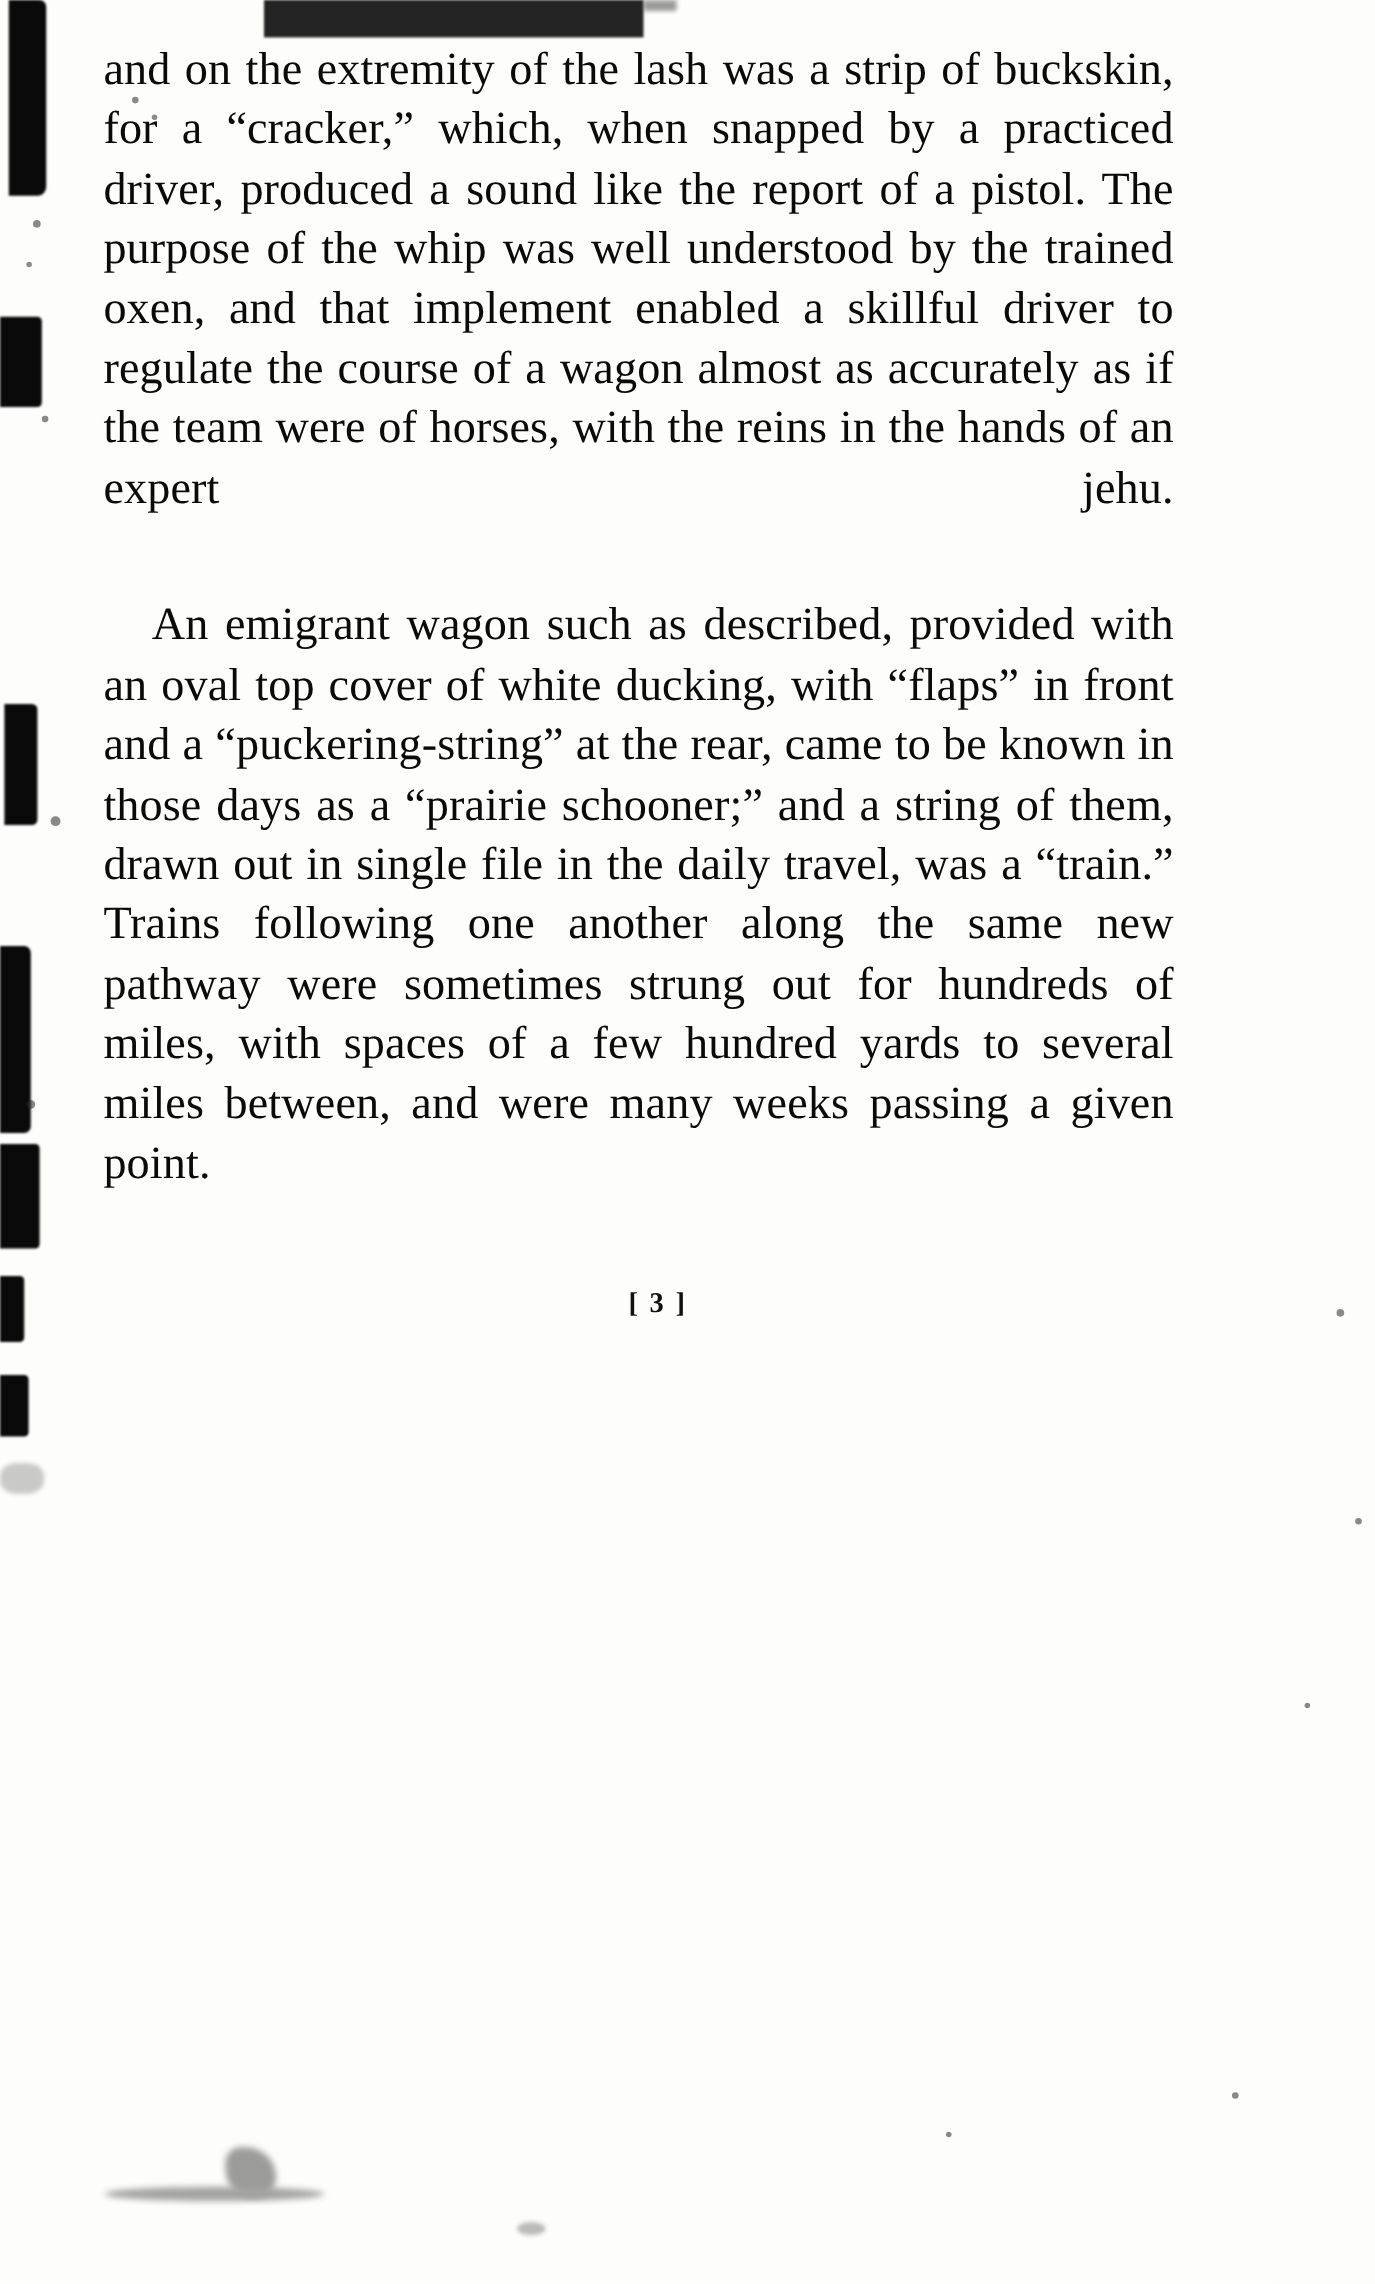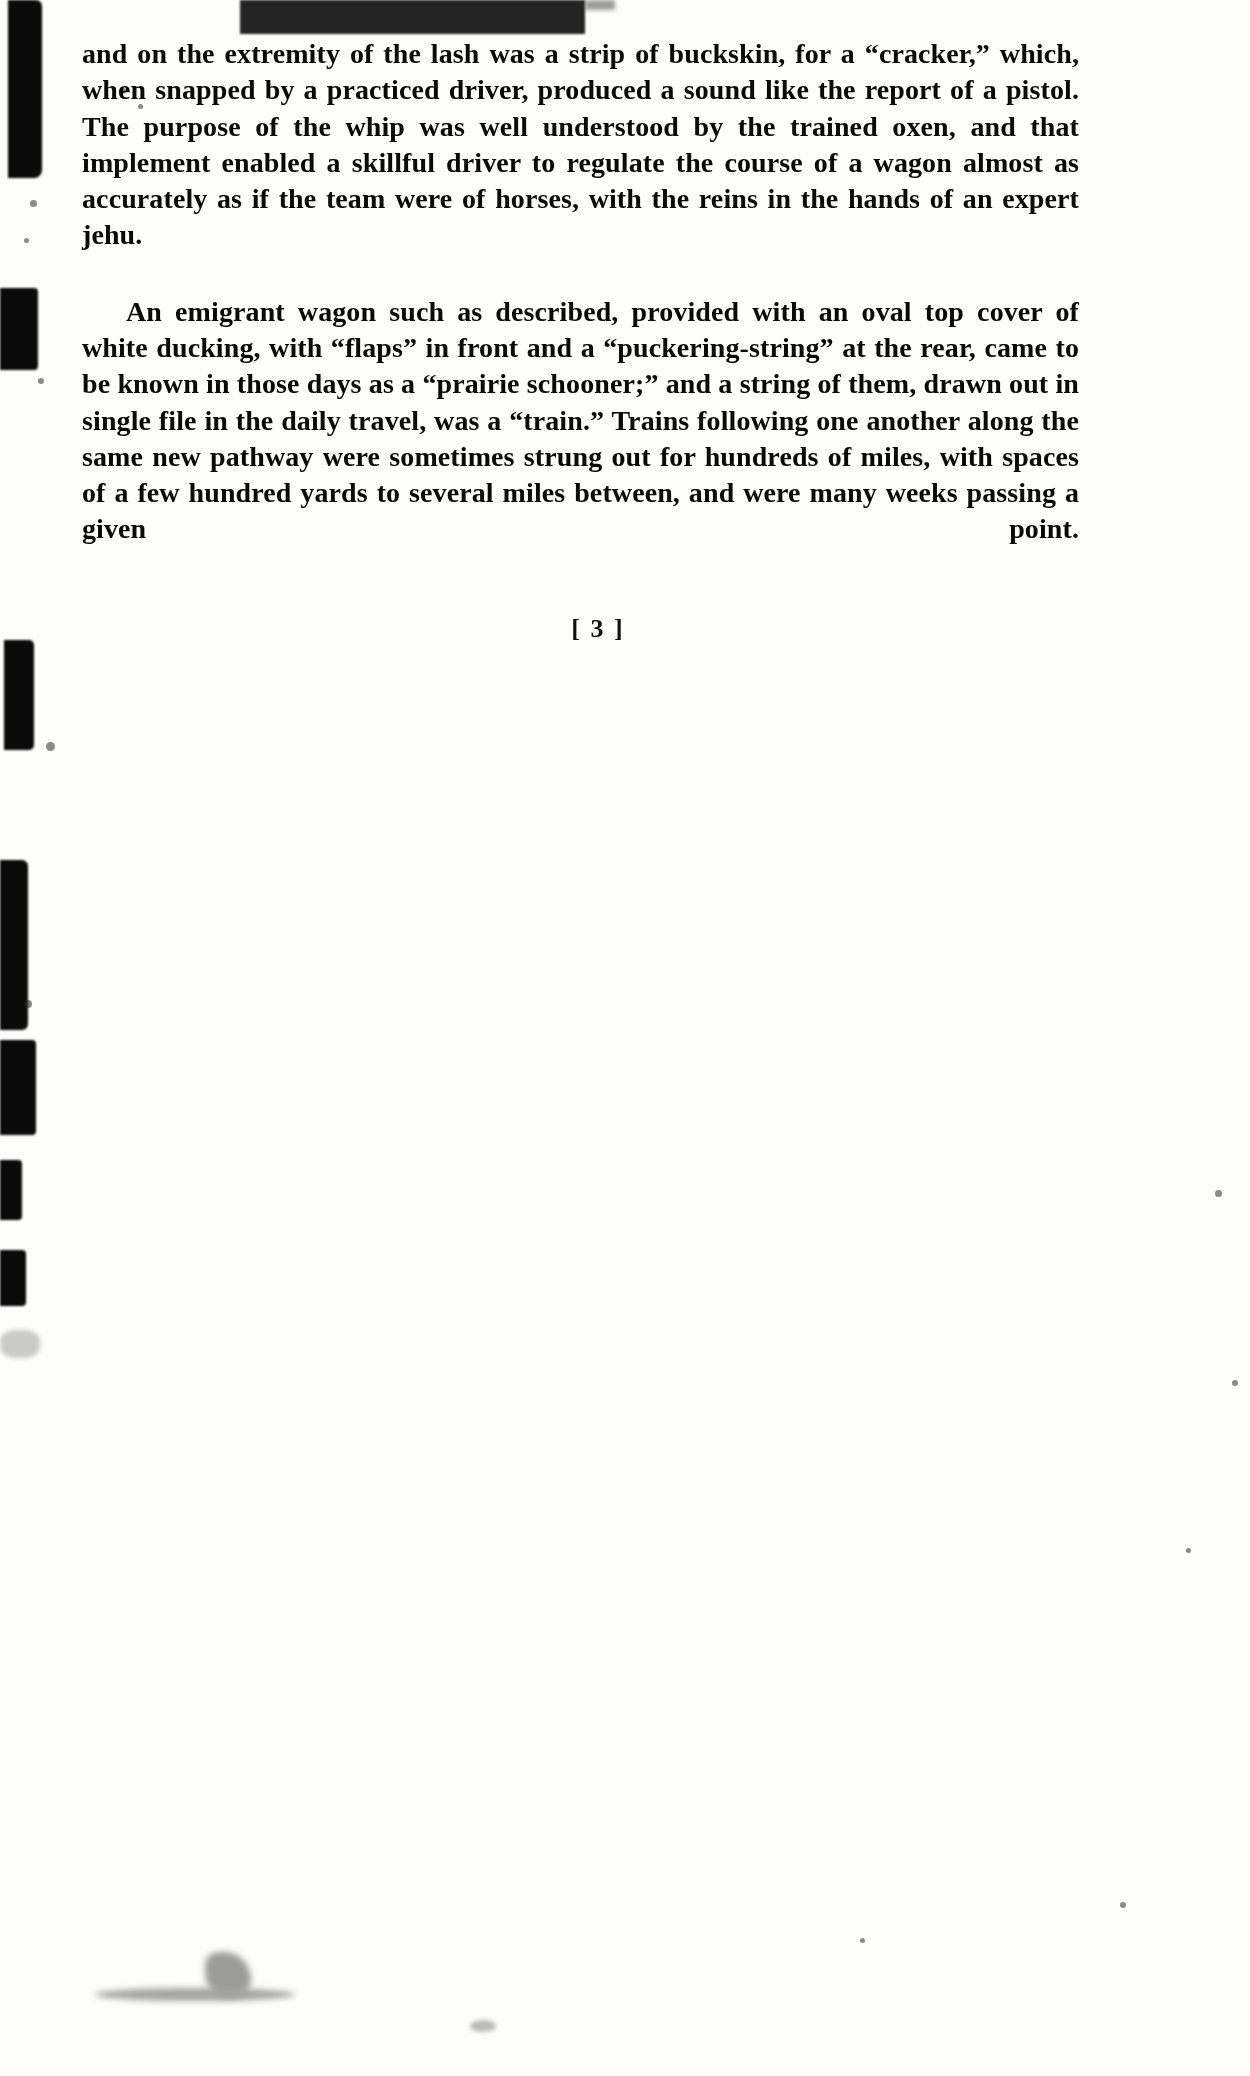--- a/index.html
+++ b/index.html
@@ -76,26 +76,26 @@
     font-family: "Liberation Serif", "DejaVu Serif", serif;
     color: #0b0b0b;
   }
 
   .body-col {
     margin-top: 36px;
     width: 1005px;
   }
 
   p.para {
-    margin: 4px;
-    font-size: 28px;
+    margin: 16px;
+    font-size: 42px;
     line-height: 1.295;
     text-align: justify;
     text-justify: inter-word;
-    font-weight: 700;
+    font-weight: 400;
     letter-spacing: 0.1px;
     color: #0a0a0a;
   }
   p.para.indent {
     text-indent: 44px;
   }
   p.para + p.para {
     margin-top: 2px;
   }
   

